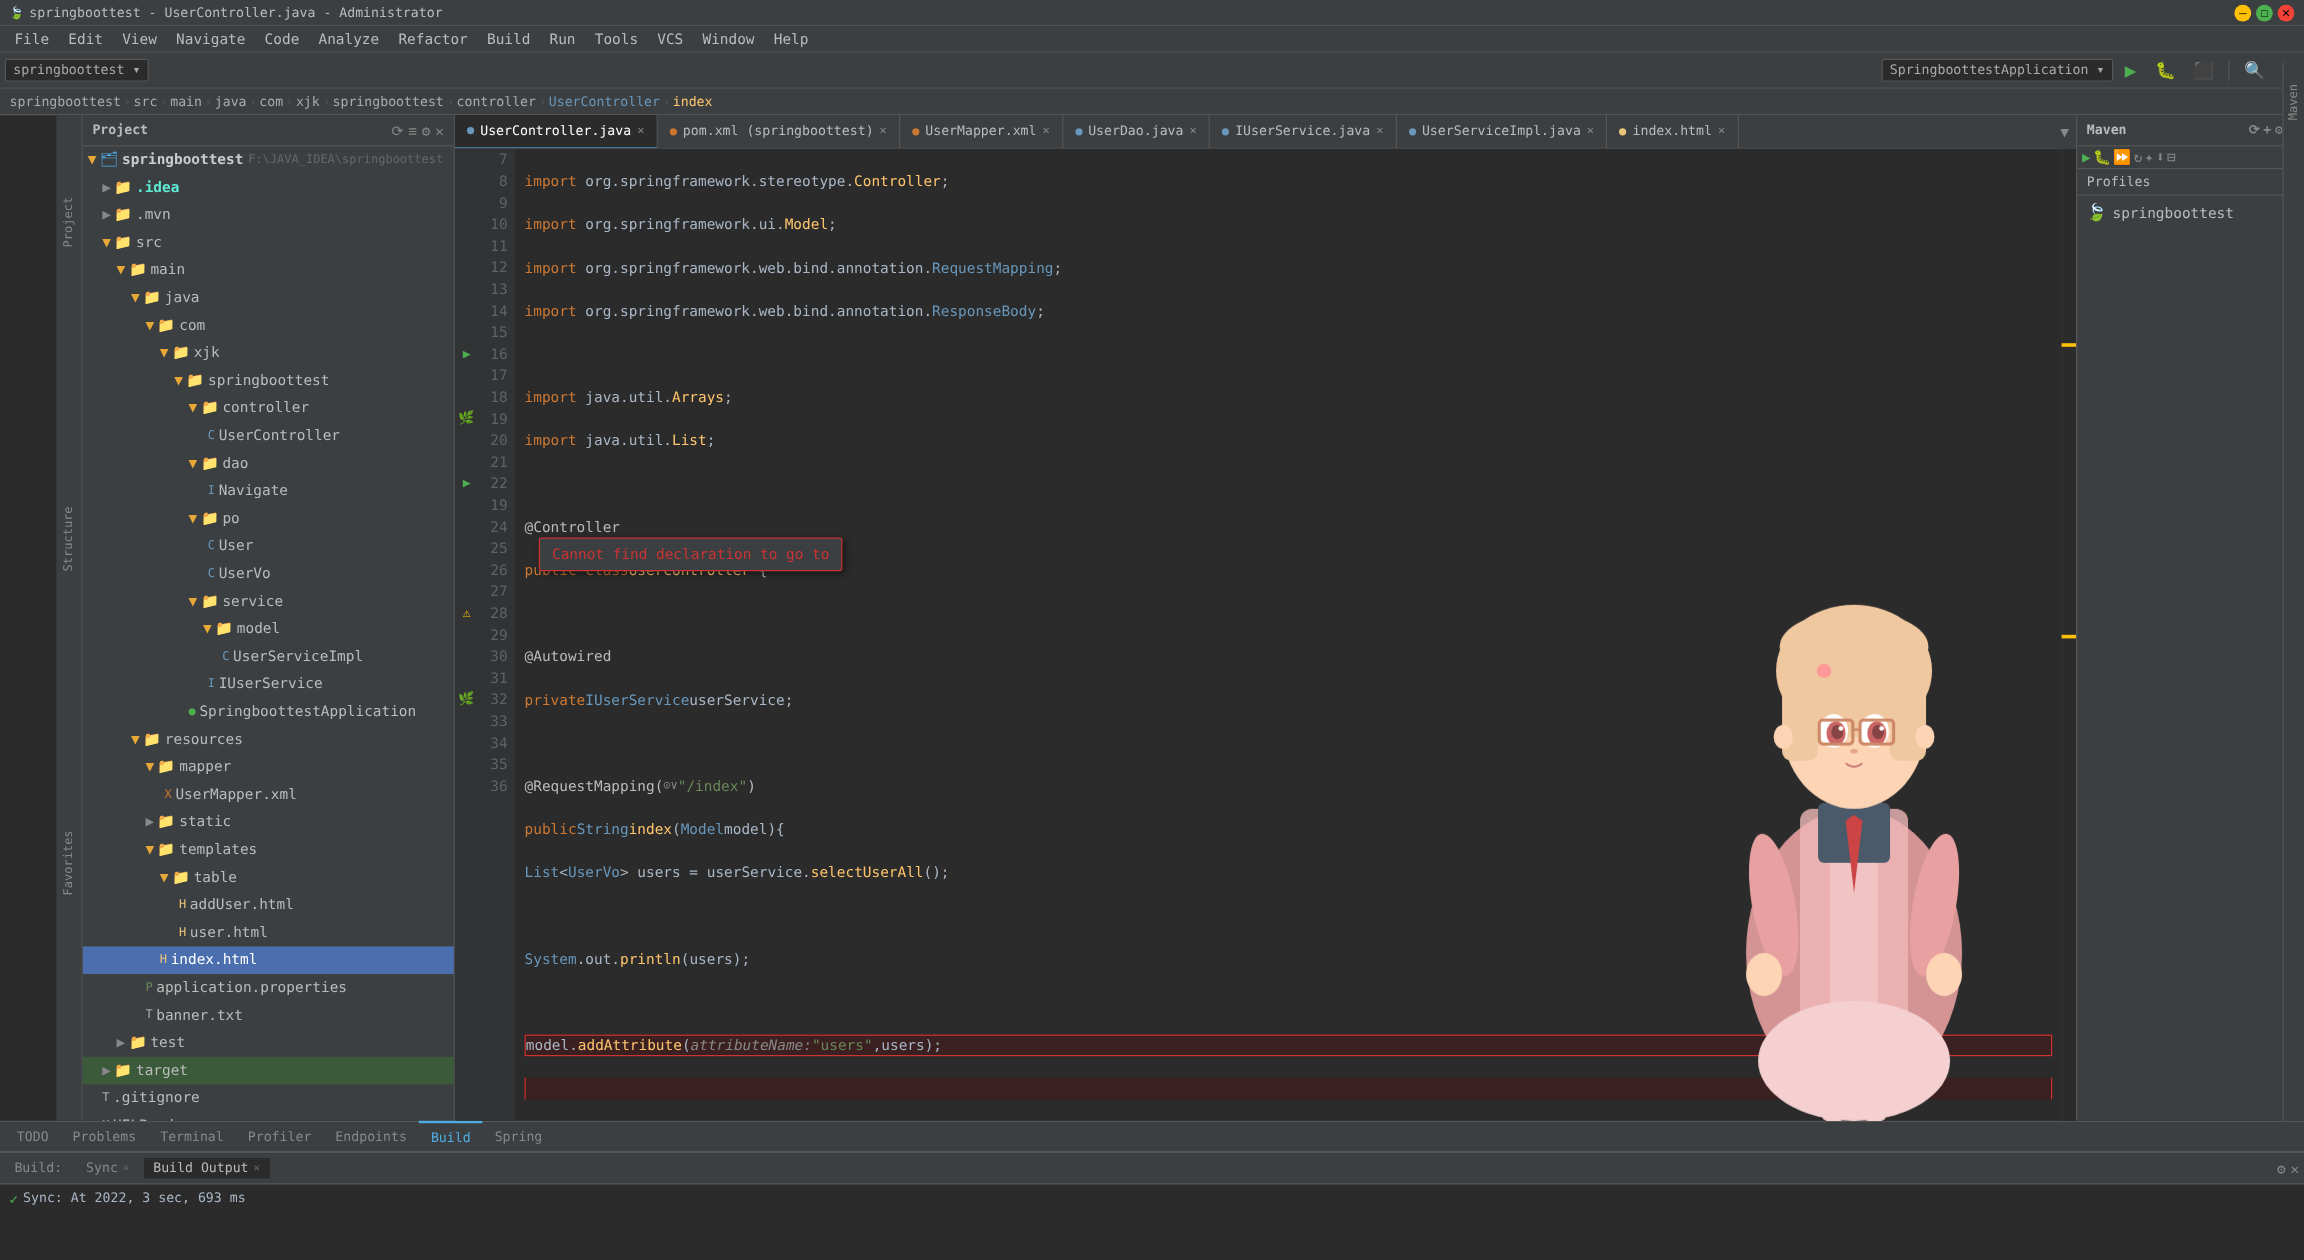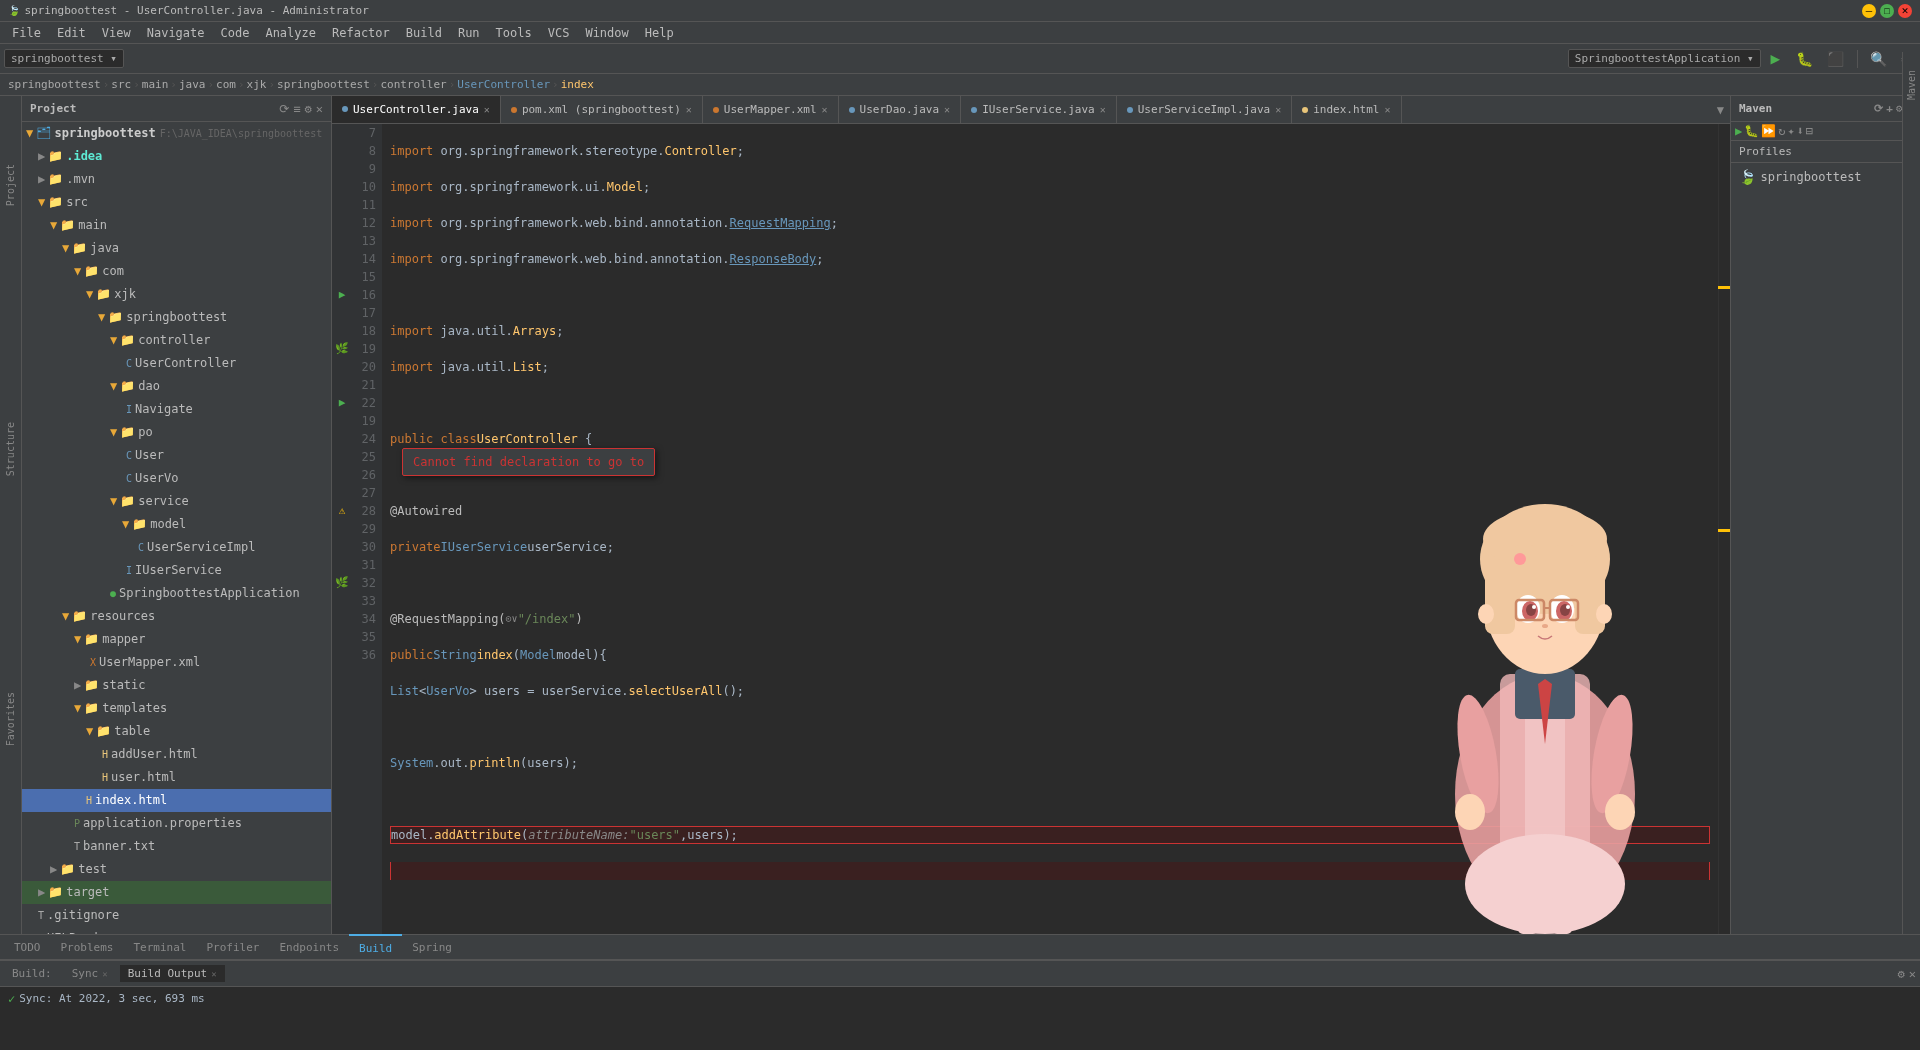--- a/index.html
+++ b/index.html
@@ -17,21 +17,21 @@
     #menu-bar .menu-item { color: #bbb; padding: 2px 8px; font-size: 12px; cursor: pointer; }
 
     
     #toolbar { background: #3c3f41; height: 30px; display: flex; align-items: center; padding: 0 4px; border-bottom: 1px solid #555; gap: 2px; }
 
     
     #breadcrumb { background: #3c3f41; height: 22px; display: flex; align-items: center; padding: 0 8px; border-bottom: 1px solid #555; font-size: 11px; color: #888; gap: 4px; }
     #breadcrumb span { color: #aaa; }
 
     
-    #main { display: flex; height: calc(1050px - 22px - 22px - 30px - 22px - 26px - 28px); }
+    #main { display: flex; height: calc(1050px - 22px - 22px - 30px - 22px - 26px - 28px); padding-left: 47px; }
 
     
     #sidebar { width: 310px; background: #3c3f41; border-right: 1px solid #555; display: flex; flex-direction: column; overflow: hidden; }
     #sidebar-header { background: #3c3f41; padding: 4px 8px; display: flex; align-items: center; justify-content: space-between; border-bottom: 1px solid #555; }
 
     
     .tree-item { display: flex; align-items: center; padding: 2px 0; cursor: pointer; user-select: none; }
     .tree-item.selected { background: #4b6eaf; }
 
     
@@ -47,21 +47,21 @@
     .code-line { height: 18px; white-space: pre; display: flex; align-items: center; }
 
     
     .kw { color: #cc7832; }
     .cls { color: #ffc66d; }
     .str { color: #6a8759; }
     .ann { color: #bbb; }
     .fn { color: #ffc66d; }
     .type { color: #6897bb; }
     .var { color: #a9b7c6; }
-    .link { color: #6897bb; text-decoration: underline; cursor: pointer; text-align: right; }
+    .link { color: #6897bb; cursor: pointer; text-align: right; }
     .param-hint { color: #888; font-style: italic; }
 
     
     #tooltip { position: absolute; top: 467px; left: 437px; background: #3c3f41; border: 1px solid #cc3333; padding: 8px 12px; z-index: 100; font-size: 12px; color: #cc3333; border-radius: 3px; }
 
     
     #right-panel { width: 190px; background: #3c3f41; border-left: 1px solid #555; display: flex; flex-direction: column; }
 
     
     #left-sidebar-labels { width: 22px; background: #3c3f41; display: flex; flex-direction: column; align-items: center; border-right: 1px solid #555; }
@@ -445,20 +445,21 @@
 
       <div style="flex:1;overflow:auto;padding:0 8px;font-size:12px;line-height:18px;font-family:Consolas,Monaco,monospace;white-space:pre;">
 <div class="code-line"><span class="kw">import</span> org.springframework.stereotype.<span class="cls">Controller</span>;</div>
 <div class="code-line"><span class="kw">import</span> org.springframework.ui.<span class="cls">Model</span>;</div>
 <div class="code-line"><span class="kw">import</span> org.springframework.web.bind.annotation.<span class="link">RequestMapping</span>;</div>
 <div class="code-line"><span class="kw">import</span> org.springframework.web.bind.annotation.<span class="link">ResponseBody</span>;</div>
 <div class="code-line"></div>
 <div class="code-line"><span class="kw">import</span> java.util.<span class="cls">Arrays</span>;</div>
 <div class="code-line"><span class="kw">import</span> java.util.<span class="cls">List</span>;</div>
 <div class="code-line"></div>
+<div class="code-line"><span class="ann">@Controller</span></div>
 <div class="code-line"><span class="kw">public class</span> <span class="cls">UserController</span> {</div>
 <div class="code-line"></div>
 <div class="code-line">    <span class="ann">@Autowired</span></div>
 <div class="code-line">    <span class="kw">private</span> <span class="type">IUserService</span> <span class="var">userService</span>;</div>
 <div class="code-line"></div>
 <div class="code-line">    <span class="ann">@RequestMapping(</span><span style="color:#888;font-size:10px;">⊙∨</span><span class="str">"/index"</span><span class="ann">)</span></div>
 <div class="code-line">    <span class="kw">public</span> <span class="type">String</span> <span class="fn">index</span>(<span class="type">Model</span> <span class="var">model</span>){</div>
 <div class="code-line">        <span class="type">List</span>&lt;<span class="type">UserVo</span>&gt; <span class="var">users</span> = <span class="var">userService</span>.<span class="fn">selectUserAll</span>();</div>
 <div class="code-line"></div>
 <div class="code-line">        <span class="type">System</span>.<span class="var">out</span>.<span class="fn">println</span>(<span class="var">users</span>);</div>

